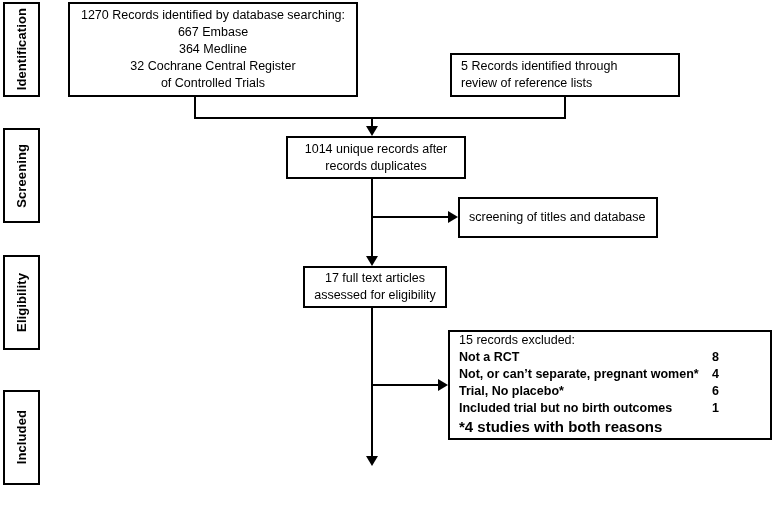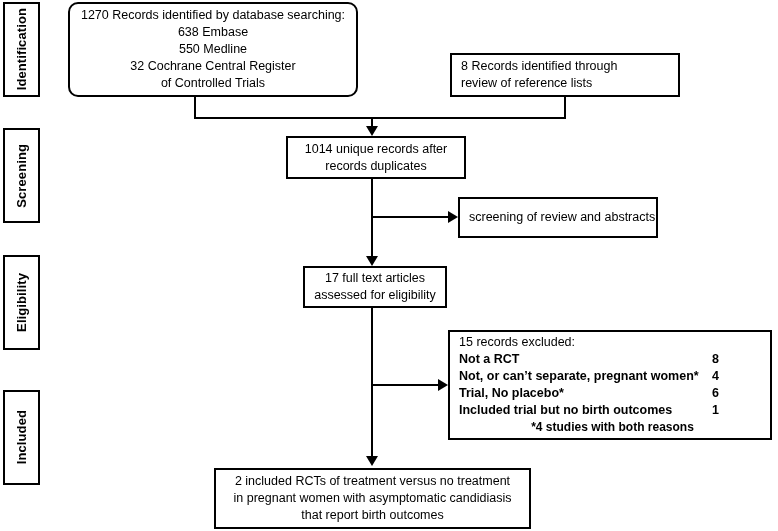--- a/index.html
+++ b/index.html
@@ -45,40 +45,39 @@
     color: #000000;
   }
   .node .line {
     font-size: 12.5px;
     line-height: 1.35;
     white-space: nowrap;
   }
   .node.center .line { text-align: center; }
   .node.left { padding-left: 9px; }
   .node.left .line { text-align: left; }
-  .node.pad { padding: 2px 6px; border-radius: 10px; }
+  .node.pad { padding: 2px 6px; }
 
   
   .excl-row {
     display: flex;
     align-items: baseline;
     font-size: 12.5px;
     line-height: 1.36;
     white-space: nowrap;
   }
   .excl-row .reason { flex: 0 0 auto; }
   .excl-row .count {
     position: absolute;
     left: 262px;
     font-weight: bold;
   }
   .excl-note {
-    font-size: 12px;
+    font-size: 15px;
     line-height: 1.36;
-    text-align: center;
     padding-right: 4px;
     white-space: nowrap;
   }
   .bold { font-weight: bold; }
 
   
   .vline {
     position: absolute;
     background: #000000;
     width: 2px;
@@ -118,49 +117,49 @@
   </div>
   <div class="stage-label" style="left:3px; top:255px; width:37px; height:95px;">
     <span>Eligibility</span>
   </div>
   <div class="stage-label" style="left:3px; top:390px; width:37px; height:95px;">
     <span>Included</span>
   </div>
 
   <div class="node center pad" style="left:68px; top:2px; width:290px; height:95px;">
     <div class="line">1270 Records identified by database searching:</div>
-    <div class="line">638 Embase</div>
-    <div class="line">550 Medline</div>
+    <div class="line">667 Embase</div>
+    <div class="line">364 Medline</div>
     <div class="line">32 Cochrane Central Register</div>
     <div class="line">of Controlled Trials</div>
   </div>
 
   <div class="node left" style="left:450px; top:53px; width:230px; height:44px;">
-    <div class="line">8 Records  identified through</div>
+    <div class="line">5 Records  identified through</div>
     <div class="line">review of reference lists</div>
   </div>
 
   <div class="vline" style="left:194px; top:97px; height:22px;"></div>
   <div class="vline" style="left:564px; top:97px; height:22px;"></div>
   <div class="hline" style="left:194px; top:117px; width:372px;"></div>
   <div class="vline" style="left:371px; top:117px; height:12px;"></div>
   <div class="arrow-down" style="left:366px; top:126px;"></div>
 
   <div class="node center" style="left:286px; top:136px; width:180px; height:43px;">
     <div class="line">1014 unique records  after</div>
     <div class="line">records duplicates</div>
   </div>
 
   <div class="vline" style="left:371px; top:179px; height:80px;"></div>
   <div class="hline" style="left:371px; top:216px; width:78px;"></div>
   <div class="arrow-right" style="left:448px; top:211px;"></div>
   <div class="arrow-down" style="left:366px; top:256px;"></div>
 
   <div class="node left" style="left:458px; top:197px; width:200px; height:41px;">
-    <div class="line">screening of review and abstracts</div>
+    <div class="line">screening of titles and database</div>
   </div>
 
   <div class="node center" style="left:303px; top:266px; width:144px; height:42px;">
     <div class="line">17 full text articles</div>
     <div class="line">assessed for eligibility</div>
   </div>
 
   <div class="vline" style="left:371px; top:308px; height:150px;"></div>
   <div class="hline" style="left:371px; top:384px; width:68px;"></div>
   <div class="arrow-right" style="left:438px; top:379px;"></div>
@@ -182,19 +181,14 @@
       <span class="reason bold">Trial, No placebo*</span>
       <span class="count">6</span>
     </div>
     <div class="excl-row">
       <span class="reason bold">Included trial but no birth outcomes</span>
       <span class="count">1</span>
     </div>
     <div class="excl-note bold">*4 studies with both reasons</div>
   </div>
 
-  <div class="node center" style="left:214px; top:468px; width:317px; height:61px;">
-    <div class="line">2 included RCTs of treatment versus no treatment</div>
-    <div class="line">in pregnant women with asymptomatic candidiasis</div>
-    <div class="line">that report birth outcomes</div>
-  </div>
 
 </div>
 
 </body></html>

